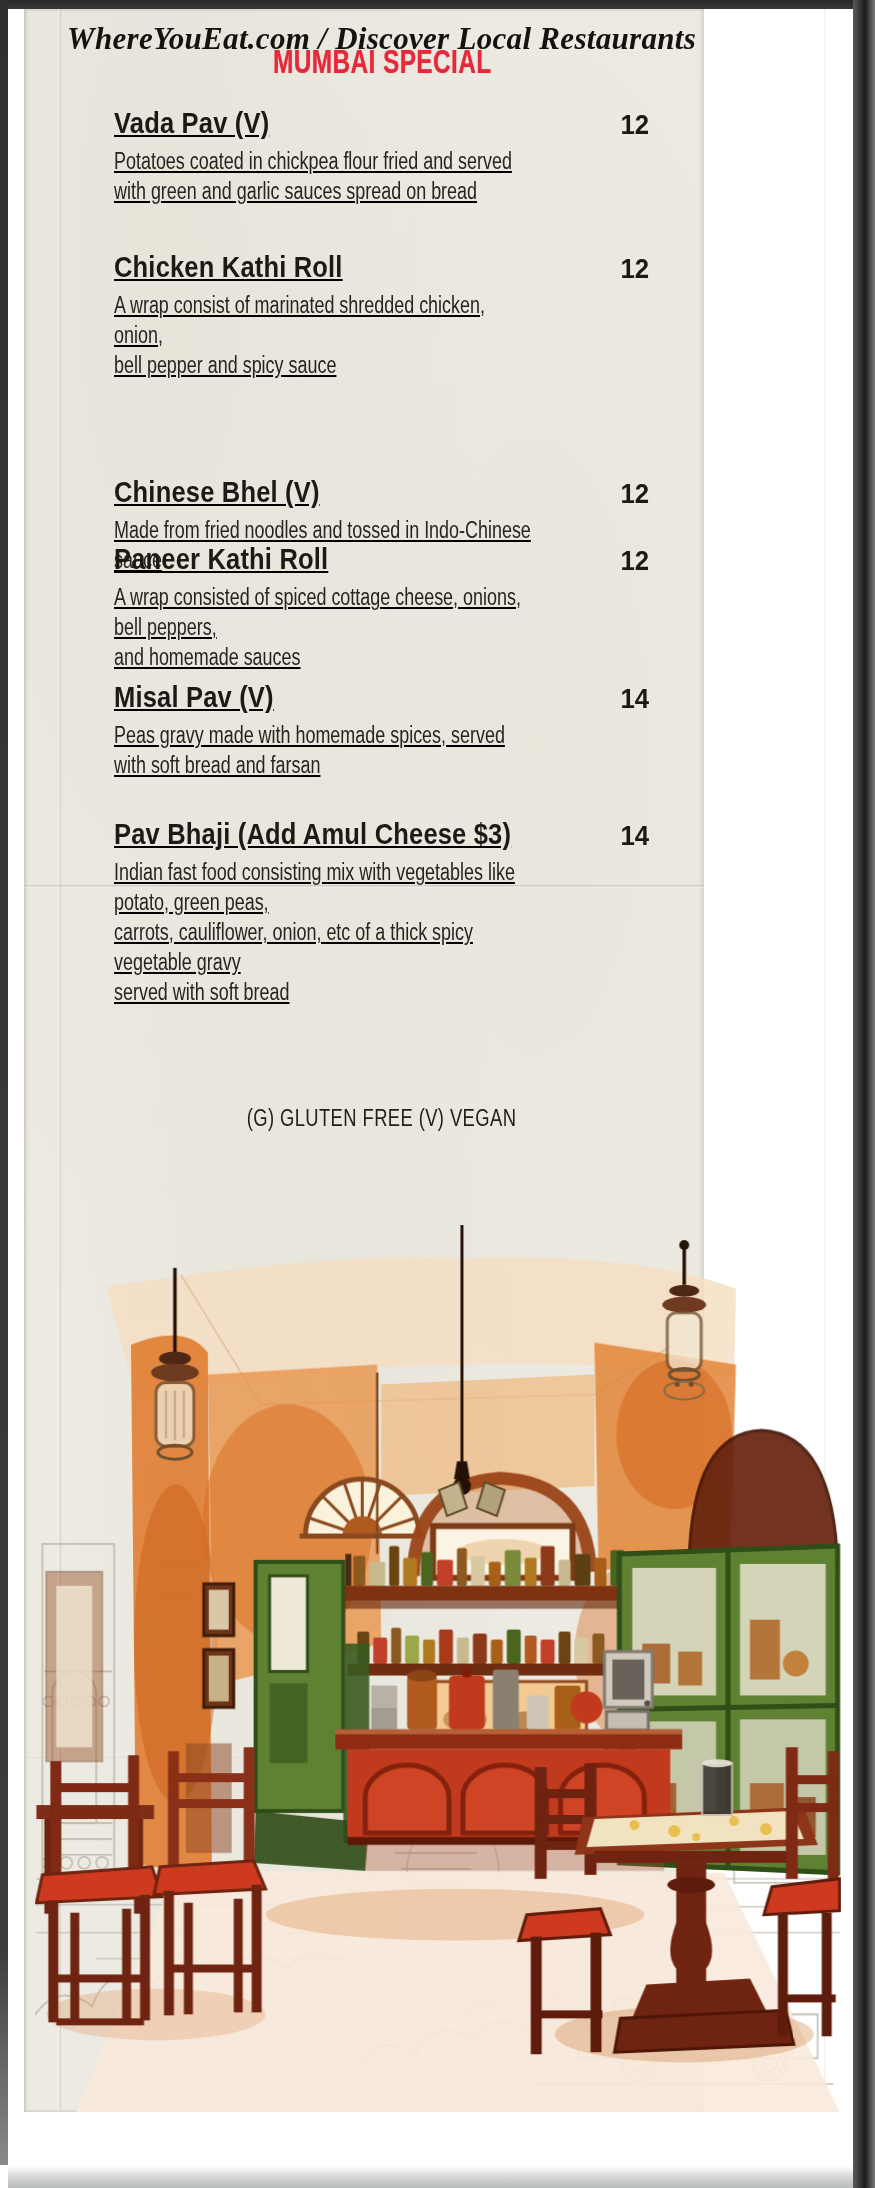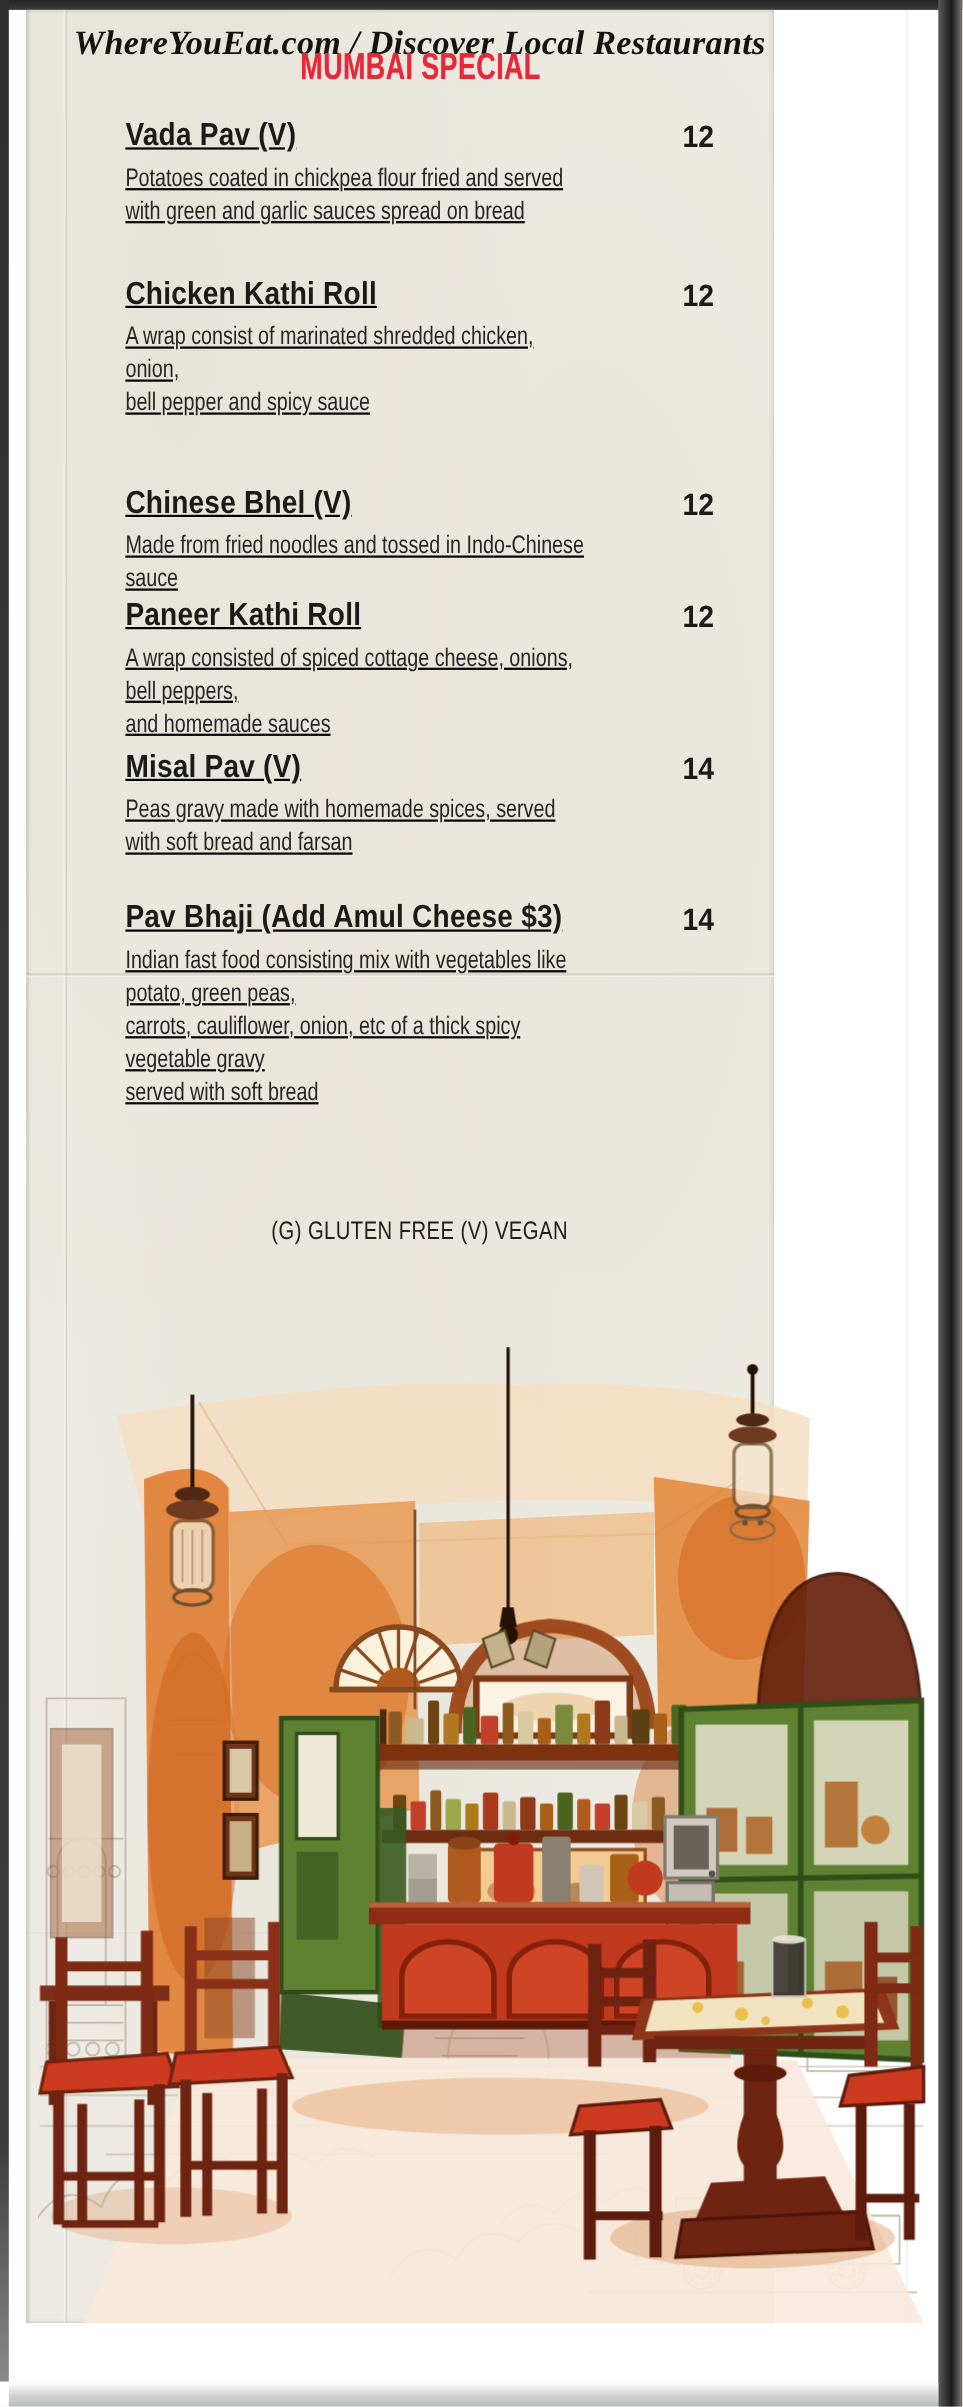--- a/index.html
+++ b/index.html
@@ -99,21 +99,21 @@
     <div class="price">12</div>
     <div class="desc">Potatoes coated in chickpea flour fried and served
 with green and garlic sauces spread on bread</div>
   </div>
   <div class="item" style="top:243px">
     <div class="name">Chicken Kathi Roll</div>
     <div class="price">12</div>
     <div class="desc">A wrap consist of marinated shredded chicken, onion,
 bell pepper and spicy sauce</div>
   </div>
-  <div class="item" style="top:433px">
+  <div class="item" style="top:468px">
     <div class="name">Chinese Bhel (V)</div>
     <div class="price">12</div>
     <div class="desc">Made from fried noodles and tossed in Indo-Chinese sauce</div>
   </div>
   <div class="item" style="top:535px">
     <div class="name">Paneer Kathi Roll</div>
     <div class="price">12</div>
     <div class="desc">A wrap consisted of spiced cottage cheese, onions, bell peppers,
 and homemade sauces</div>
   </div>

